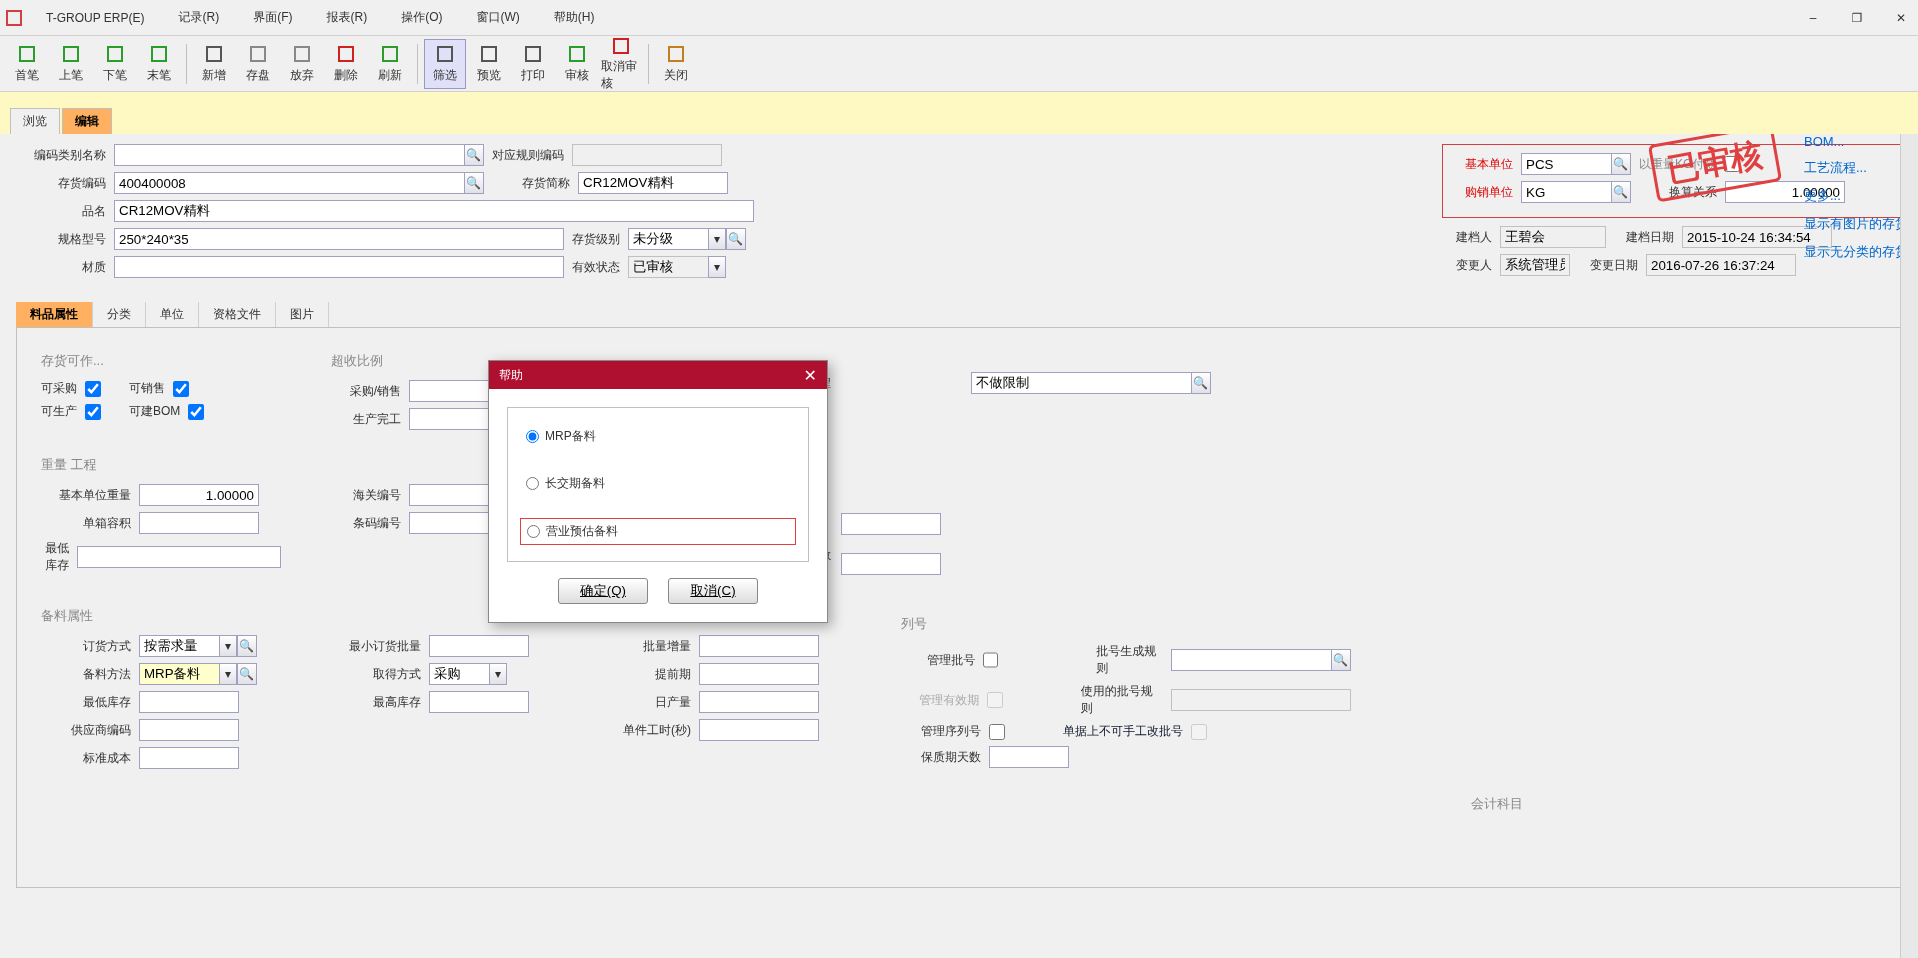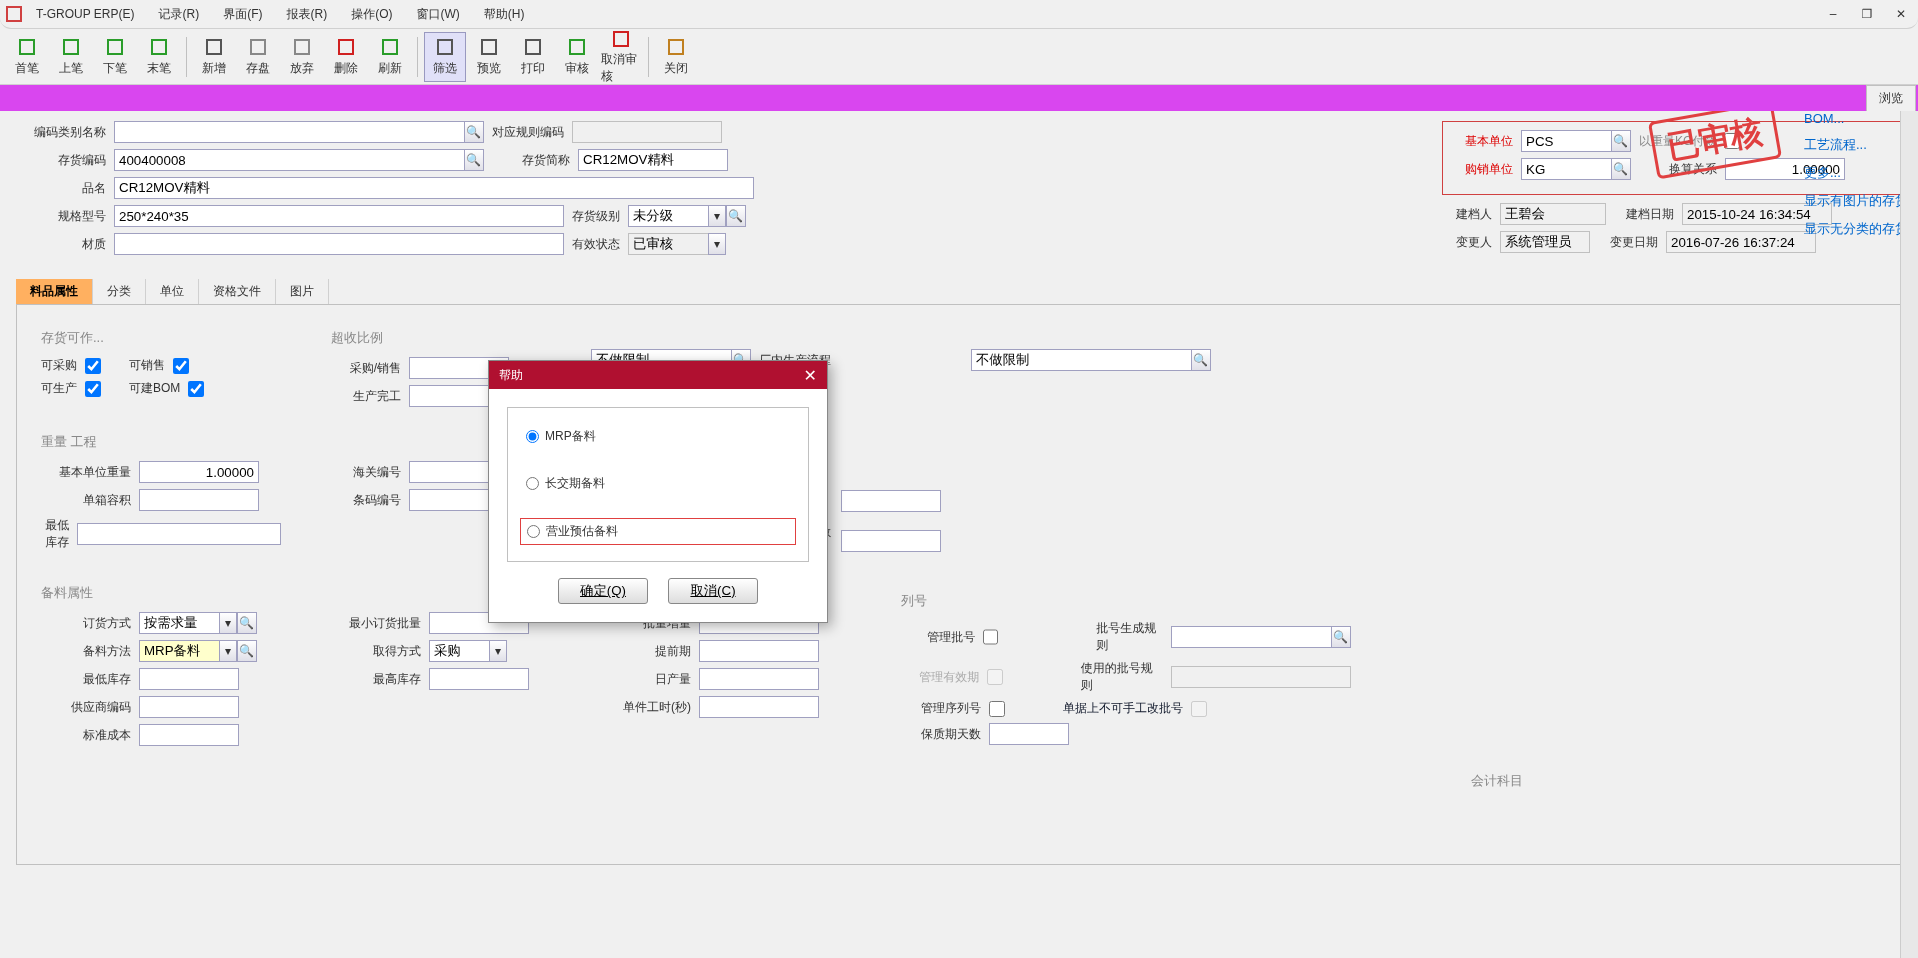--- a/index.html
+++ b/index.html
@@ -1,33 +1,33 @@
 <!DOCTYPE html>
 <html><head>
 <meta charset="utf-8">
 <style>
 * { box-sizing: border-box; margin: 0; padding: 0; }
 body { font-family: "Microsoft YaHei", SimSun, sans-serif; font-size: 12px; background: #f0f0f0; color: #333; overflow: hidden; }
 .window { width: 1918px; height: 958px; background: #f0f0f0; position: relative; display: flex; flex-direction: column; }
 
-.menubar { height: 29px; background: #f0f0f0; display: flex; align-items: center; padding: 0 6px; gap: 12px; border-bottom: 1px solid #d0d0d0; border-radius: 11px; }
+.menubar { height: 36px; background: #f0f0f0; display: flex; align-items: center; padding: 0 6px; gap: 22px; border-bottom: 1px solid #d0d0d0; }
 .menubar .app-icon { width: 16px; height: 16px; }
 .menubar .title { margin-left: 2px; }
 .menubar .menu { margin-left: 12px; }
 .menubar .spacer { flex: 1; }
 .menubar .winbtn { width: 22px; height: 18px; text-align: center; line-height: 18px; cursor: pointer; }
 
 .toolbar { height: 56px; background: #f0f0f0; display: flex; align-items: center; padding: 2px 6px; border-bottom: 1px solid #d0d0d0; gap: 2px; }
 .toolbar .tbtn { display: flex; flex-direction: column; align-items: center; justify-content: center; width: 42px; height: 50px; cursor: pointer; border: 1px solid transparent; }
 .toolbar .tbtn.active { border: 1px solid #9999c0; background: #e0e0f8; }
 .toolbar .ticon { width: 22px; height: 22px; display: flex; align-items: center; justify-content: center; }
 .toolbar .tlabel { font-size: 12px; margin-top: 2px; }
 .toolbar .sep { width: 1px; height: 40px; background: #c0c0c0; margin: 0 4px; }
 
-.viewtabs { height: 26px; display: flex; align-items: flex-end; padding-left: 10px; background: #d946ef; flex-direction: column; }
+.viewtabs { height: 42px; display: flex; align-items: flex-end; padding-left: 10px; background: #fef9c3; }
 .viewtabs .vtab { padding: 4px 12px; background: #f0f0f0; margin-right: 2px; border: 1px solid #c0c0c0; border-bottom: none; cursor: pointer; }
 .viewtabs .vtab.active { background: #ffb060; color: #000; font-weight: bold; }
 
 .content { flex: 1; background: #f0f0f0; padding: 10px 16px; position: relative; overflow: hidden; }
 
 .form-upper { display: flex; }
 .form-left { flex: 1; }
 .form-right { width: 460px; position: relative; }
 
 .row { display: flex; align-items: center; margin-bottom: 6px; gap: 8px; }
@@ -294,21 +294,21 @@
           </div>
         </div>
         <div class="row">
           <span class="lbl" style="width:50px">建档人</span>
           <input class="inp ro" style="width: 106px;" value="王碧会">
           <span class="lbl" style="width:60px">建档日期</span>
           <input class="inp ro" style="width: 150px;" value="2015-10-24 16:34:54">
         </div>
         <div class="row">
           <span class="lbl" style="width:50px">变更人</span>
-          <input class="inp ro" style="width: 90px;" value="系统管理员">
+          <input class="inp ro" style="width: 70px;" value="系统管理员">
           <span class="lbl" style="width:60px">变更日期</span>
           <input class="inp ro" style="width: 150px;" value="2016-07-26 16:37:24">
         </div>
       </div>
     </div>
 
     <div class="stamp">已审核</div>
 
     <div class="links">
       <a>BOM...</a>

